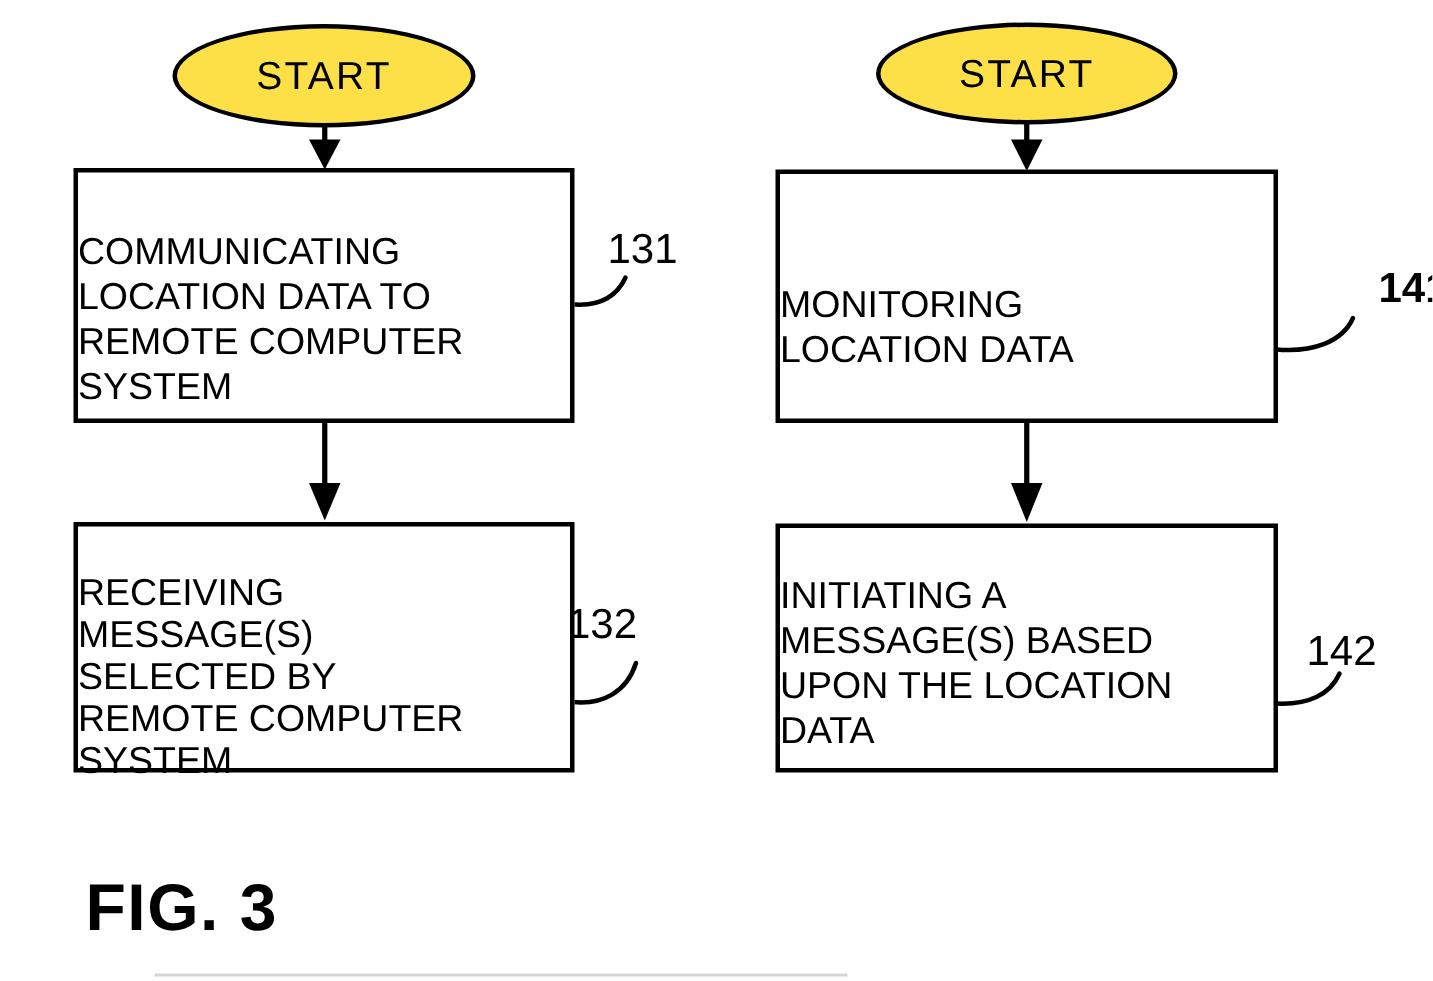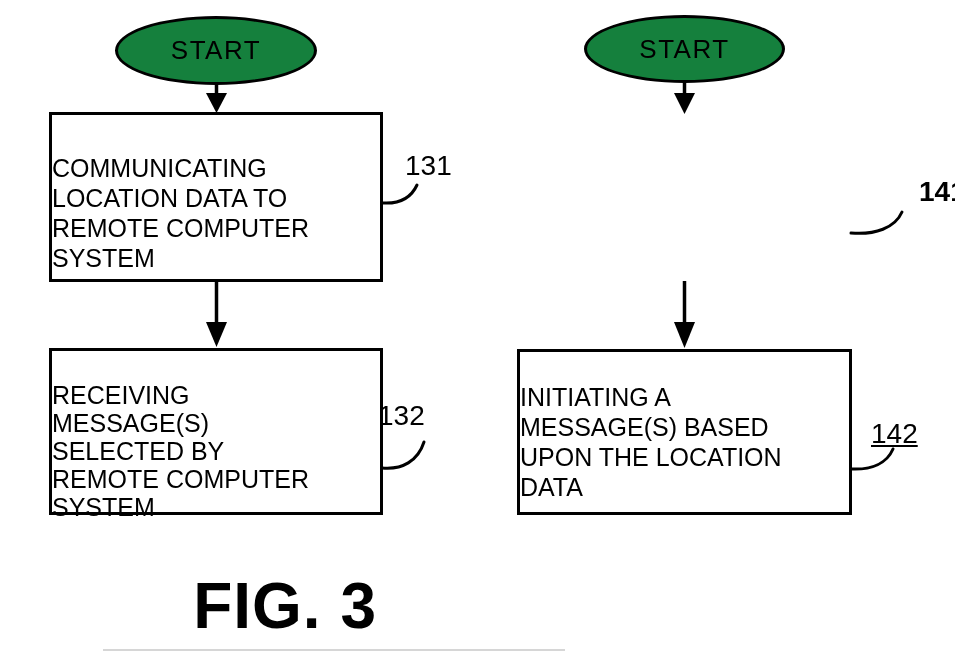--- a/index.html
+++ b/index.html
@@ -21,41 +21,41 @@
   .terminal {
     position: absolute;
     box-sizing: border-box;
     border: 3px solid #000;
     border-radius: 50%;
     display: flex;
     align-items: center;
     justify-content: center;
     font-size: 26px;
     letter-spacing: 1.5px;
-    background: #15803d;
+    background: #fde047;
   }
   .process {
     position: absolute;
     box-sizing: border-box;
     border: 3px solid #000;
     background: #fff;
     text-align: left;
     font-size: 25px;
     white-space: pre-line;
   }
   .refnum {
     position: absolute;
     font-size: 28px;
     line-height: 28px;
   }
   .caption {
     position: absolute;
     width: 320px;
-    text-align: right;
-    font-size: 64px;
+    text-align: left;
+    font-size: 44px;
     line-height: 64px;
     font-weight: bold;
     letter-spacing: 1px;
   }
   .artifact-line {
     position: absolute;
     left: 103px;
     top: 649px;
     width: 462px;
     height: 2px;
@@ -105,26 +105,30 @@
 SYSTEM</span>
   </div>
   <div class="refnum" style="left:378px; top:402px;">132</div>
 
   <div class="caption" style="left:57px; top:574px;">FIG. 3</div>
 
   <div class="terminal" style="left:584px; top:15px; width:201px; height:68px;">
     <span>START</span>
   </div>
 
+  <div class="process" style="left:517px; top:113px; width:335px; height:169px; padding-top:42px; line-height:30px;">
+    <span>MONITORING
+LOCATION DATA</span>
+  </div>
   <div class="refnum" style="left:919px; top:178px;font-weight:bold;">141</div>
 
   <div class="process" style="left:517px; top:349px; width:335px; height:166px; padding-top:0; line-height:30px;">
     <span>INITIATING A
 MESSAGE(S) BASED
 UPON THE LOCATION
 DATA</span>
   </div>
-  <div class="refnum" style="left:871px; top:420px;text-decoration:underline;">142</div>
+  <div class="refnum" style="left:871px; top:420px;">142</div>
 
 
   <div class="artifact-line"></div>
 
 </div>
 
 </body></html>

